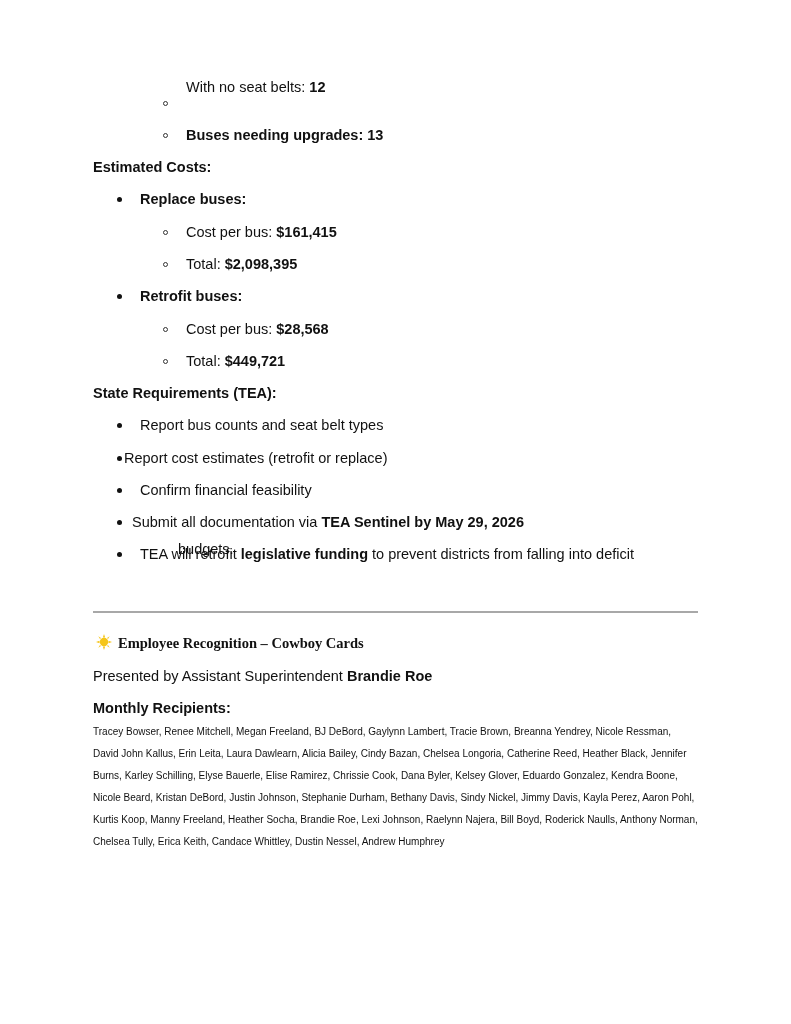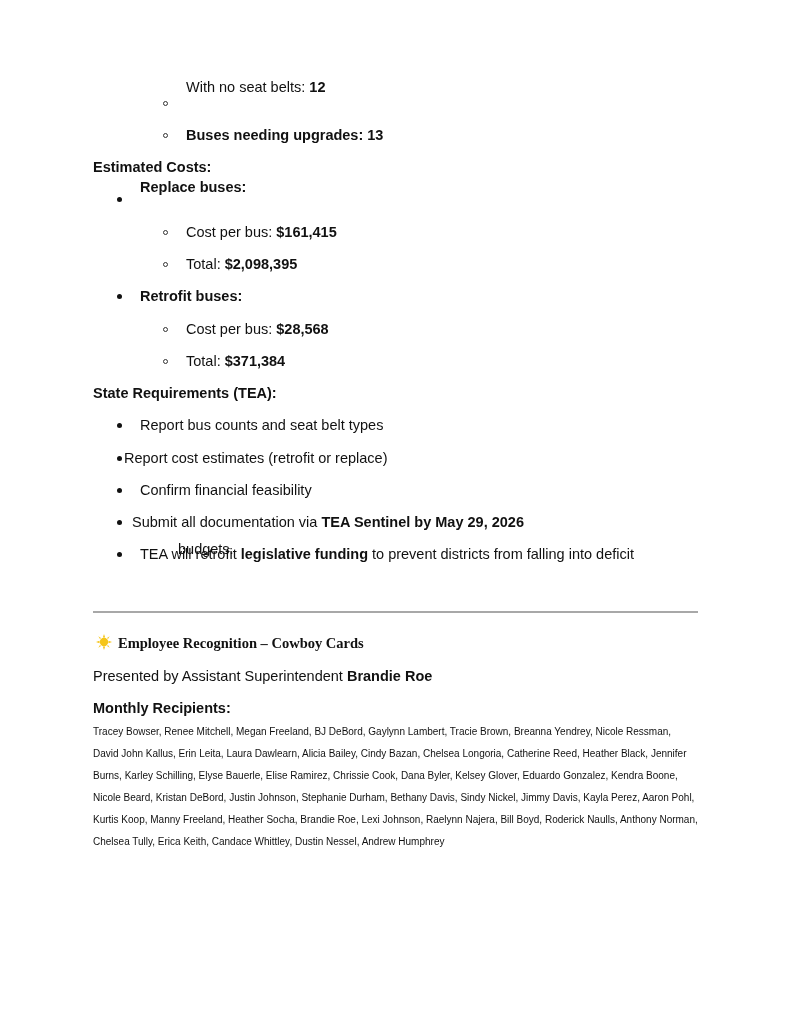--- a/index.html
+++ b/index.html
@@ -37,21 +37,21 @@
 <div class="line" style="left:186px; top:78px;">
   <span>With no seat belts: </span><span class="b">12</span>
 </div>
 
 <span class="sub-bullet" style="left:163px; top:133px;"></span>
 <div class="line b" style="left:186px; top:126px;">Buses needing upgrades: 13</div>
 
 <div class="line b" style="left:93px; top:158px;">Estimated Costs:</div>
 
 <span class="dot-bullet" style="left:117px; top:197px;"></span>
-<div class="line b" style="left:140px; top:178px;">Replace buses:</div>
+<div class="line b" style="left:140px; top:190px;">Replace buses:</div>
 
 <span class="sub-bullet" style="left:163px; top:230px;"></span>
 <div class="line" style="left:186px; top:223px;">
   <span>Cost per bus: </span><span class="b">$161,415</span>
 </div>
 
 <span class="sub-bullet" style="left:163px; top:262px;"></span>
 <div class="line" style="left:186px; top:255px;">
   <span>Total: </span><span class="b">$2,098,395</span>
 </div>
@@ -59,21 +59,21 @@
 <span class="dot-bullet" style="left:117px; top:294px;"></span>
 <div class="line b" style="left:140px; top:287px;">Retrofit buses:</div>
 
 <span class="sub-bullet" style="left:163px; top:327px;"></span>
 <div class="line" style="left:186px; top:320px;">
   <span>Cost per bus: </span><span class="b">$28,568</span>
 </div>
 
 <span class="sub-bullet" style="left:163px; top:359px;"></span>
 <div class="line" style="left:186px; top:352px;">
-  <span>Total: </span><span class="b">$371,384</span>
+  <span>Total: </span><span class="b">$449,721</span>
 </div>
 
 <div class="line b" style="left:93px; top:384px;">State Requirements (TEA):</div>
 
 <span class="dot-bullet" style="left:117px; top:423px;"></span>
 <div class="line" style="left:140px; top:416px;">Report bus counts and seat belt types</div>
 
 <span class="dot-bullet" style="left:117px; top:456px;"></span>
 <div class="line" style="left:124px; top:449px;">Report cost estimates (retrofit or replace)</div>
 

